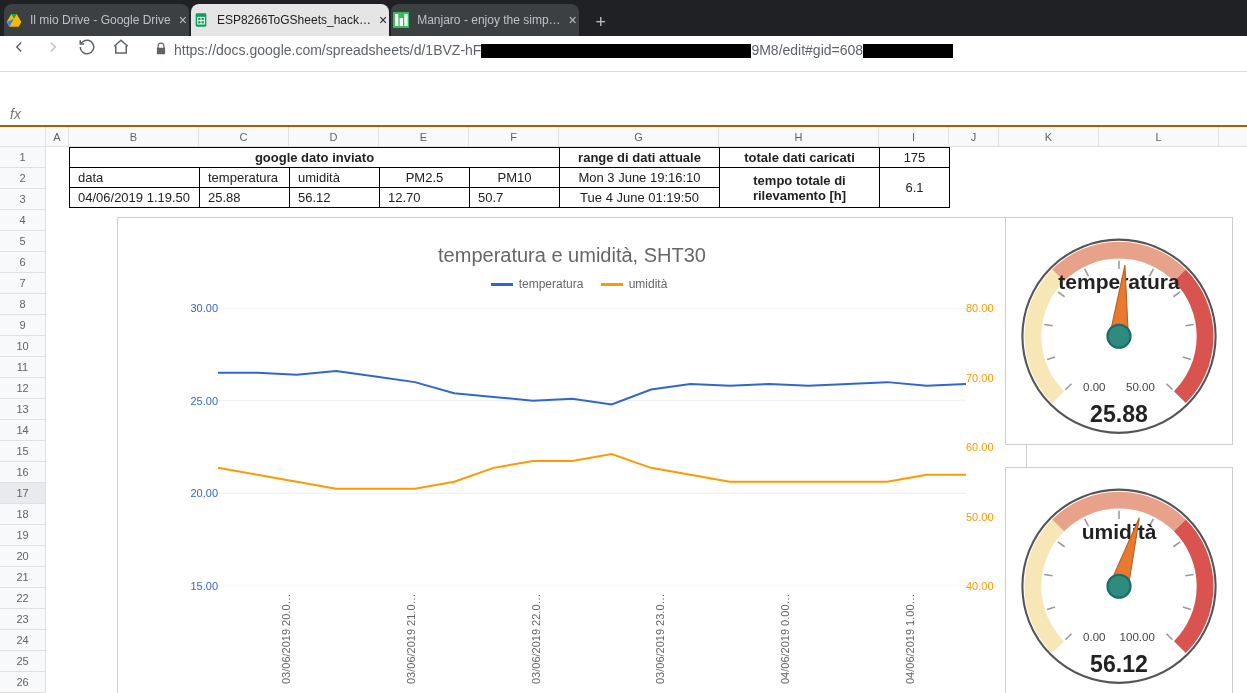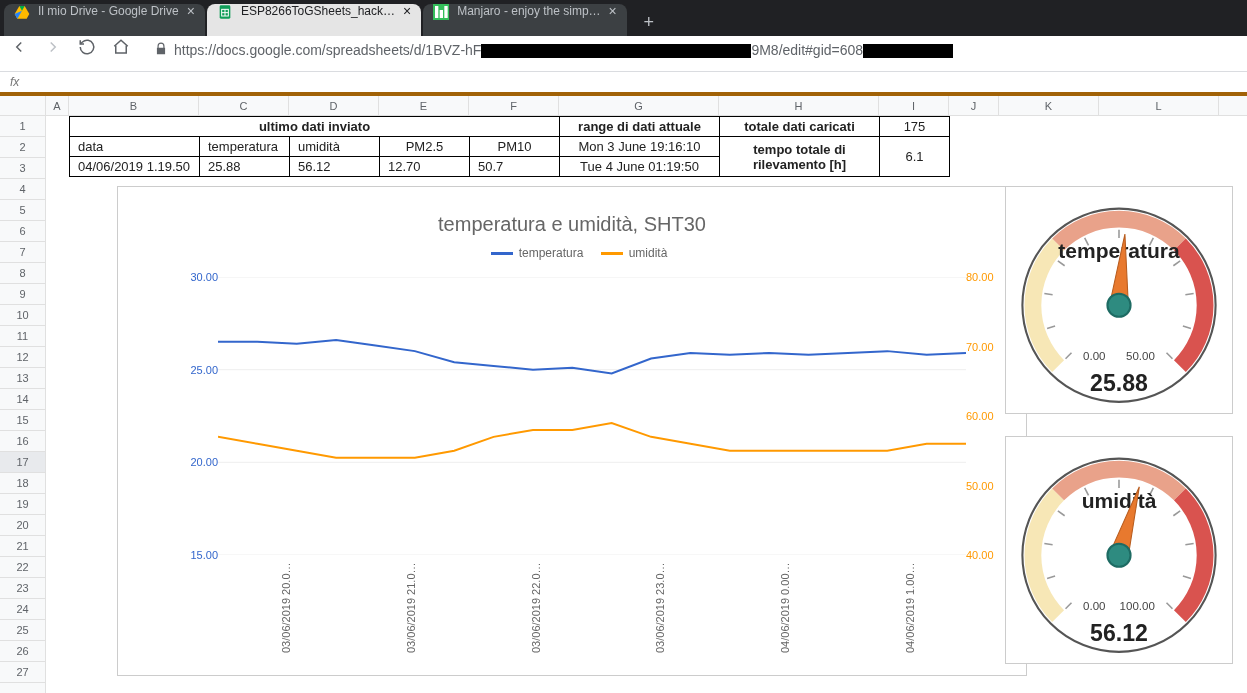--- a/index.html
+++ b/index.html
@@ -5,22 +5,22 @@
   * { box-sizing: border-box; }
   html, body { margin:0; padding:0; height:100%; font-family: Arial, sans-serif; font-size:13px; color:#222; background:#fff; }
   body { width:1247px; height:693px; overflow:hidden; }
 
   
   .tab-strip {
     display:flex; align-items:flex-end; height:36px;
     background:#202124; padding-left:4px;
   }
   .tab {
-    display:flex; align-items:flex-start; gap:8px;
-    height:32px; padding:0 10px; margin-right:2px;
+    display:flex; align-items:center; gap:8px;
+    height:32px; padding:0 2px; margin-right:2px;
     background:#3c4043; color:#bdc1c6;
     border-top-left-radius:8px; border-top-right-radius:8px;
     font-size:12px; max-width:230px; cursor:default;
   }
   .tab.active { background:#e5e5e5; color:#202124; }
   .tab .fav { width:16px; height:16px; display:flex; align-items:center; justify-content:center; font-size:12px; }
   .tab .title { overflow:hidden; white-space:nowrap; text-overflow:ellipsis; max-width:160px; }
   .tab .close { font-size:14px; line-height:1; cursor:pointer; }
   .new-tab { color:#bdc1c6; width:28px; height:28px; display:flex; align-items:center; justify-content:center; font-size:18px; margin-left:6px; cursor:pointer; }
 
@@ -36,22 +36,22 @@
     height:28px; padding:0 10px; font-size:14px; color:#5f6368;
     background:#fff; border:none;
   }
   .lock { color:#5f6368; }
   .url-text { flex:1; white-space:nowrap; overflow:hidden; }
   .url-text .redact { display:inline-block; background:#000; height:14px; vertical-align:middle; }
 
   
   .formula-bar {
     display:flex; align-items:center; height:24px;
-    border-bottom:4px solid #a16207; font-style:italic; color:#777;
-    padding-left:10px; font-size:12px;
+    border-bottom:2px solid #a16207; font-style:italic; color:#777;
+    padding-left:10px; font-size:14px;margin-top:31px;
   }
 
   
   .sheet-area { position:relative; height:calc(693px - 36px - 36px - 24px); overflow:hidden; }
 
   .col-headers {
     position:absolute; top:0; left:0; right:0; height:20px;
     display:flex; background:#f8f9fa; border-bottom:1px solid #e0e0e0; z-index:3;
   }
   .corner { width:46px; border-right:1px solid #e0e0e0; background:#f8f9fa; }
@@ -241,21 +241,21 @@
       <div class="row-h">25</div>
       <div class="row-h">26</div>
       <div class="row-h">27</div>
     </div>
 
   <div class="cells">
 
     <table class="summary">
       <tbody>
           <tr>
-        <th colspan="5">ultimo dati inviato</th>
+        <th colspan="5">google dato inviato</th>
         <th style="width:160px">range di dati attuale</th>
         <th style="width:160px">totale dati caricati</th>
         <td style="width:70px" rowspan="1">175</td>
       </tr>
       <tr>
         <td class="lalign" style="width:130px">data</td>
         <td class="lalign" style="width:90px">temperatura</td>
         <td class="lalign" style="width:90px">umidità</td>
         <td style="width:90px">PM2.5</td>
         <td style="width:90px">PM10</td>

